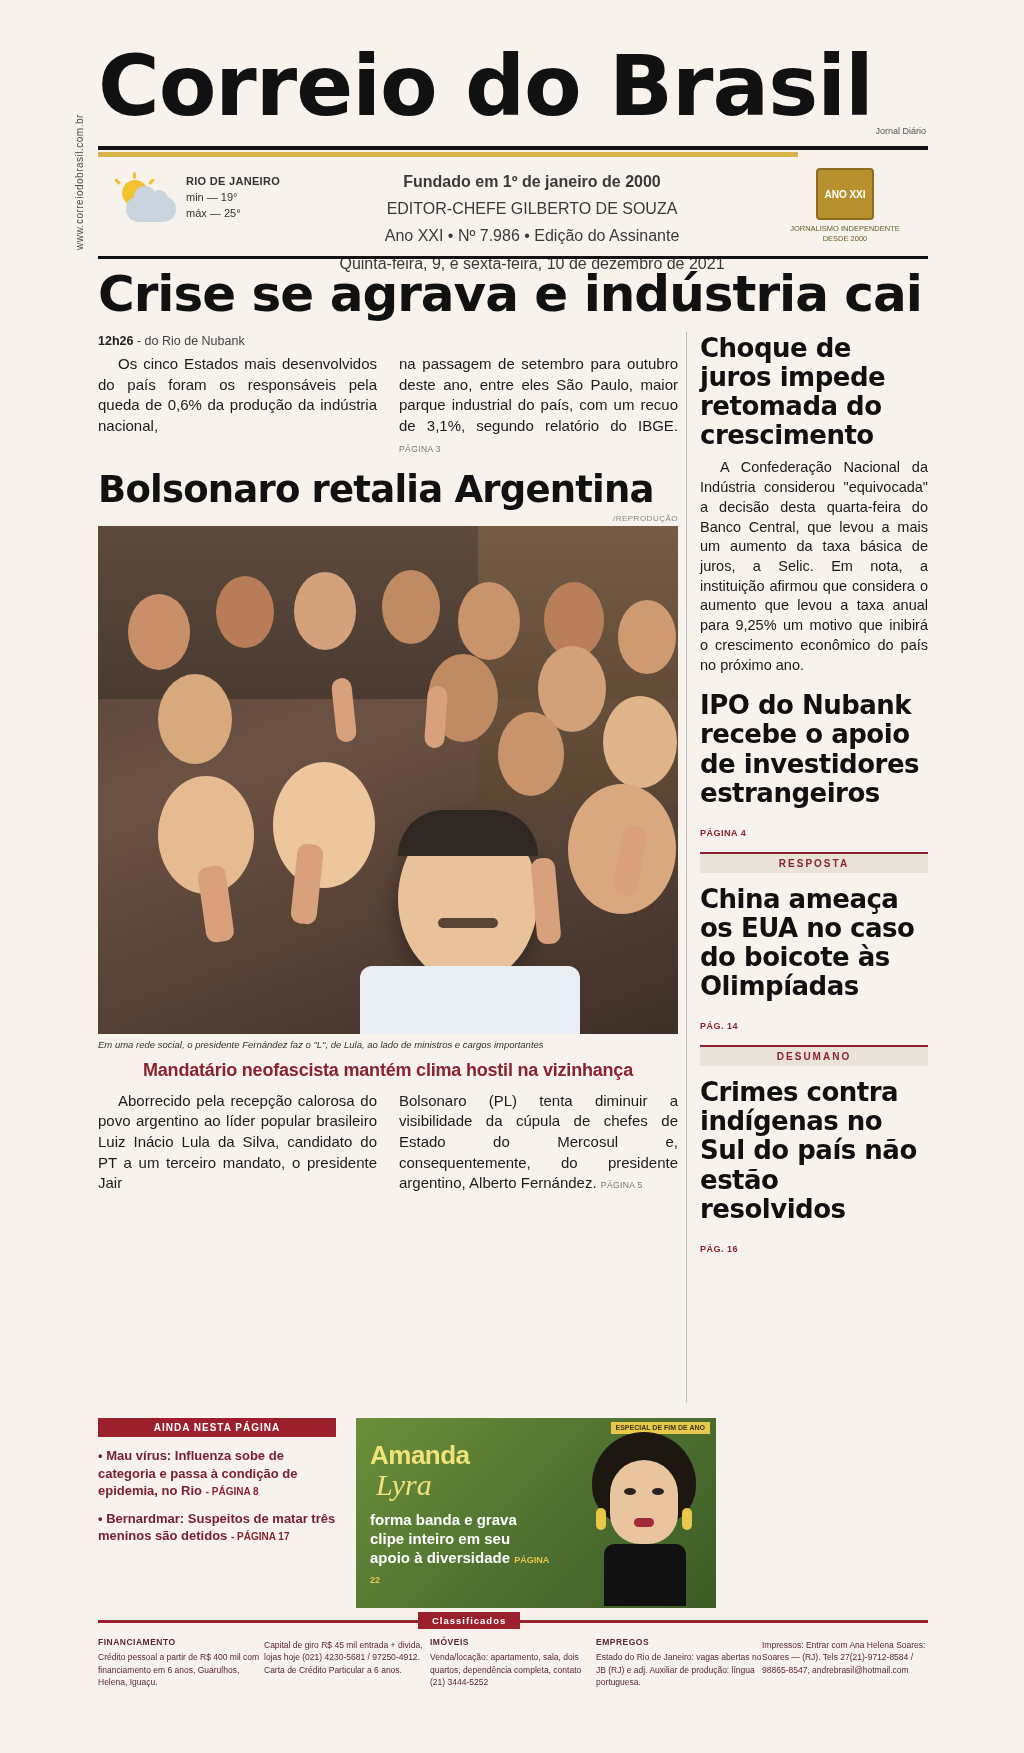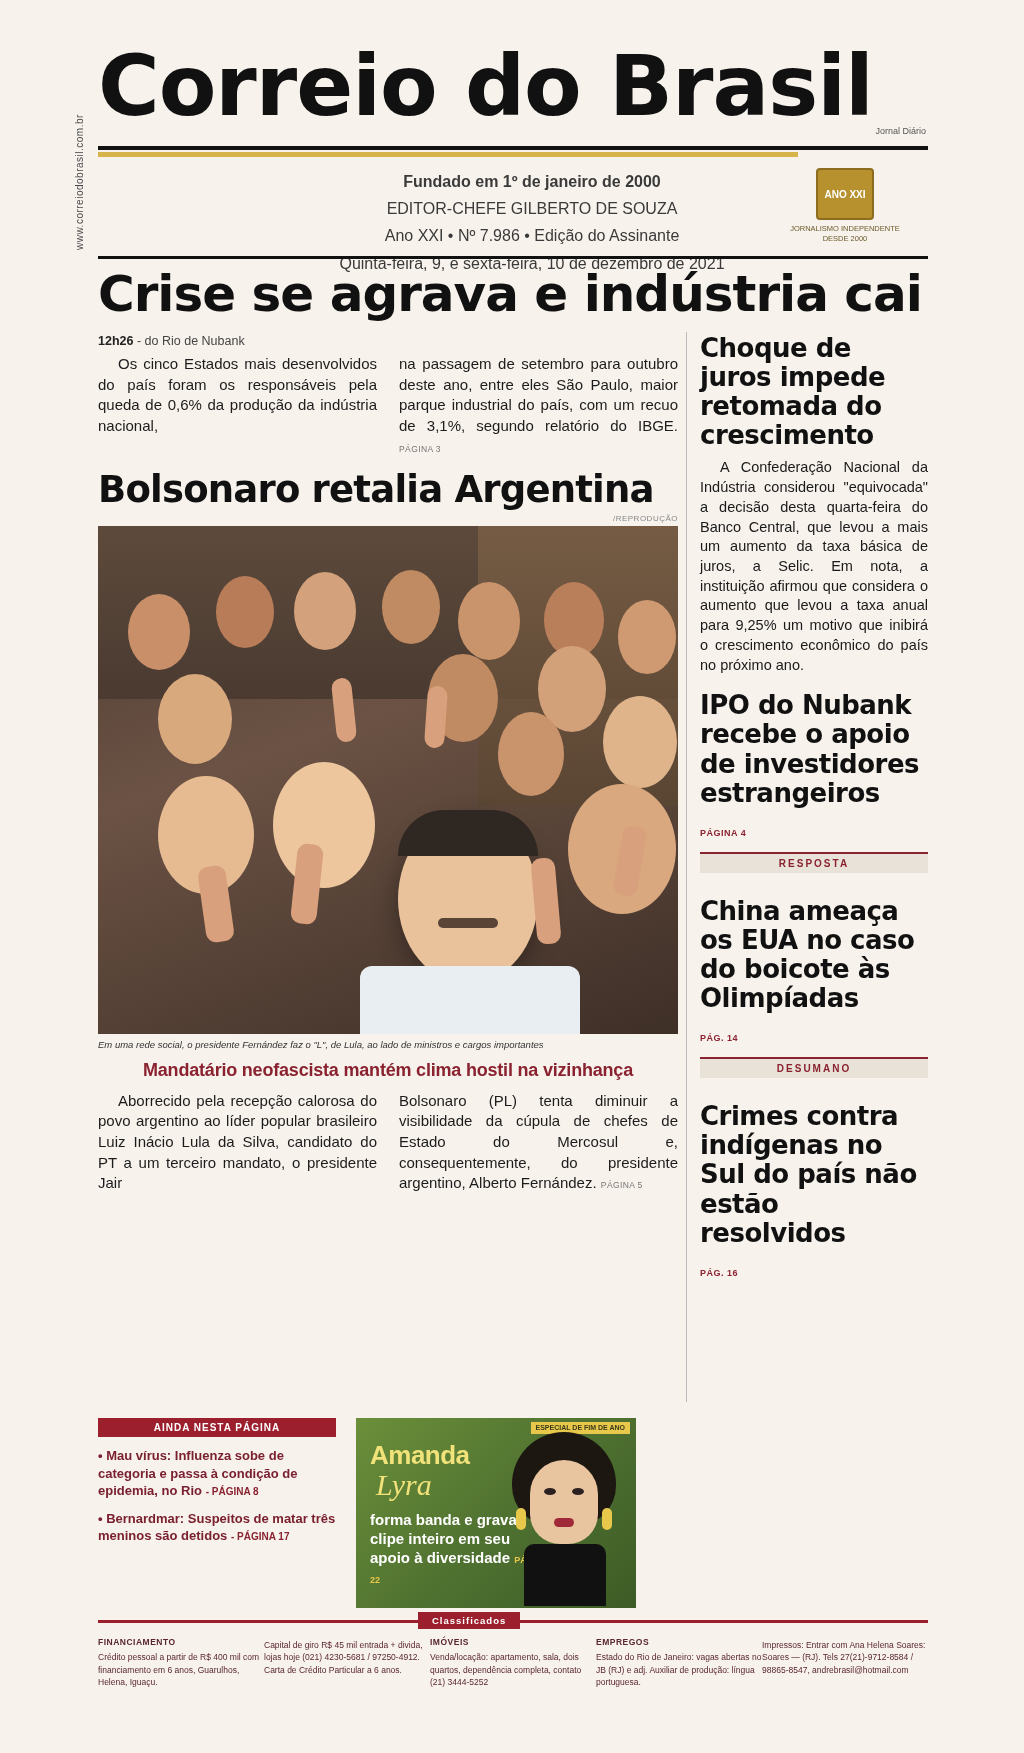--- a/index.html
+++ b/index.html
@@ -108,38 +108,38 @@
 
   
   .rh {
     font-size:26px; font-weight:bold; line-height:1.12; color:#111;
     font-family:"DejaVu Sans", sans-serif; letter-spacing:-0.5px;
   }
   .rtxt { font-size:14.5px; line-height:1.36; text-align:justify; margin-top:8px; }
   .sect-bar {
     background:#e9e2d8; border-top:2px solid #8a2230; color:#8a2230;
     font-size:10px; font-weight:bold; letter-spacing:2px;
-    padding:4px 6px; margin:14px 0 24px 0; text-align:center;
+    padding:4px 6px; margin:14px 0 12px 0; text-align:center;
   }
   .pag { font-size:9px; color:#8a2230; font-weight:bold; letter-spacing:0.5px; margin-top:20px; }
 
   
   .bottom { position:absolute; left:98px; top:1418px; width:830px; }
   .b-left { position:absolute; left:0; top:0; width:238px; }
   .b-mid  { position:absolute; left:258px; top:0; width:340px; }
   .b-right{ position:absolute; left:618px; top:0; width:212px; }
   .ribbon {
     background:#9c1f2e; color:#fff; font-size:10px; font-weight:bold;
     letter-spacing:1px; padding:4px 8px; text-align:center;
   }
   .bullet { font-size:13px; line-height:1.35; color:#7a2030; font-weight:bold; margin-top:10px; }
   .bullet .pg { color:#8a2230; font-weight:bold; font-size:10px; }
 
   .ad {
-    position:relative; width:280px; height:190px; overflow:hidden;
+    position:relative; width:360px; height:190px; overflow:hidden;
     background:linear-gradient(135deg,#6b8f3a 0%,#4e7030 55%,#3d5c26 100%);
   }
   .ad .ad-tag {
     position:absolute; right:6px; top:4px; background:#e8c84a; color:#3a3a1a;
     font-size:7px; font-weight:bold; padding:2px 5px; line-height:1.2; text-align:center;
   }
   .ad .name1 { position:absolute; left:14px; top:22px; color:#f2e27a; font-size:26px; font-weight:bold; letter-spacing:-0.5px; }
   .ad .name2 { position:absolute; left:20px; top:50px; color:#f2e27a; font-size:30px; font-style:italic; font-family:"Liberation Serif", serif; }
   .ad .lines { position:absolute; left:14px; top:92px; color:#fff; font-size:15px; font-weight:bold; line-height:1.28; width:180px; }
   .ad .pgref { color:#e8c84a; font-size:9px; }
@@ -163,20 +163,34 @@
   <div class="vurl">www.correiodobrasil.com.br</div>
 
   <div class="masthead">
     <h1>Correio do Brasil</h1>
     <div class="sub-right">Jornal Diário</div>
   </div>
   <div class="rule-thick"></div>
   <div class="rule-gold"></div>
 
   <div class="infobar">
+    <div class="weather">
+      <div class="wicon">
+        <div class="sun"></div>
+        <div class="ray" style="left:19px; top:-6px;"></div>
+        <div class="ray" style="left:2px; top:0px; transform:rotate(-45deg);"></div>
+        <div class="ray" style="left:36px; top:0px; transform:rotate(45deg);"></div>
+        <div class="cloud"></div>
+      </div>
+      <div class="wtext">
+        <div class="city">RIO DE JANEIRO</div>
+        <div>min — 19°</div>
+        <div>máx — 25°</div>
+      </div>
+    </div>
 
     <div class="centerinfo">
       <div class="line1">Fundado em 1º de janeiro de 2000</div>
       <div>EDITOR-CHEFE GILBERTO DE SOUZA</div>
       <div>Ano XXI • Nº 7.986 • Edição do Assinante</div>
       <div>Quinta-feira, 9, e sexta-feira, 10 de dezembro de 2021</div>
     </div>
 
     <div class="seal">
       <div class="badge">ANO XXI</div>

